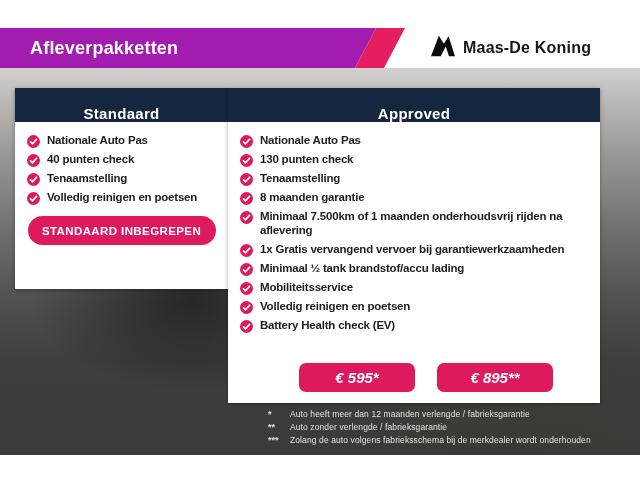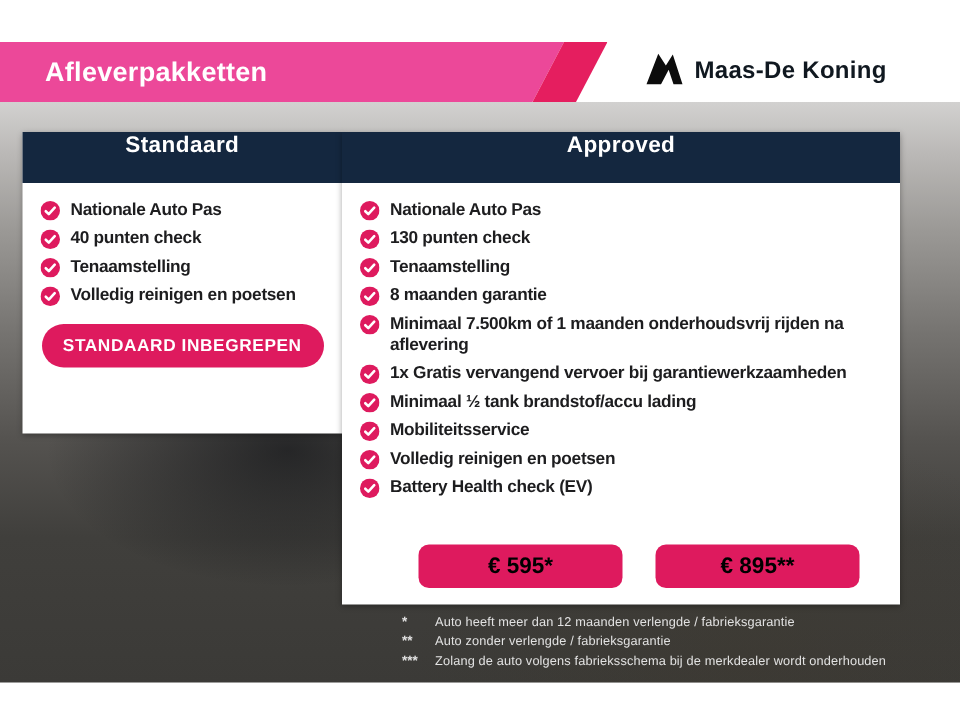--- a/index.html
+++ b/index.html
@@ -8,47 +8,47 @@
 
   
   .photo{position:absolute;left:0;top:68px;width:640px;height:387px;
     background:
       radial-gradient(ellipse 230px 130px at 30% 60%, rgba(8,10,14,0.60), rgba(8,10,14,0) 70%),
       radial-gradient(ellipse 320px 220px at 78% 95%, rgba(62,56,44,0.35), rgba(62,56,44,0) 70%),
       linear-gradient(180deg,#d2d1d0 0%,#bab8b6 9%,#9b9996 22%,#757370 40%,#555350 58%,#403f3c 75%,#3b3a37 100%);
   }
 
   
-  .topbar-navy{position:absolute;left:0;top:28px;width:376px;height:40px;background:#ec4899;
+  .topbar-navy{position:absolute;left:0;top:28px;width:376px;height:40px;background:#a21caf;
     clip-path:polygon(0 0,100% 0,calc(100% - 21px) 100%,0 100%);display:flex;align-items:center;}
   .topbar-title{color:#fff;font-size:18px;font-weight:bold;padding-left:30px;letter-spacing:.2px;}
   .topbar-pink{position:absolute;left:355px;top:28px;width:50px;height:40px;background:#e51e5f;
     clip-path:polygon(21px 0,50px 0,29px 100%,0 100%);}
   .brand{position:absolute;left:430px;top:28px;height:40px;display:flex;align-items:center;gap:7px;}
   .brand-name{font-size:16px;font-weight:bold;color:#101820;letter-spacing:.2px;}
 
   
   .panel{position:absolute;background:#fff;box-shadow:0 1px 4px rgba(0,0,0,.35);}
   .panel-std{left:15px;top:88px;width:213px;height:201px;}
   .panel-app{left:228px;top:88px;width:372px;height:315px;}
-  .panel-head{height:34px;background:#14273f;display:flex;align-items:flex-start;justify-content:center;}
+  .panel-head{height:34px;background:#14273f;display:flex;align-items:flex-end;justify-content:center;}
   .panel-head span{color:#fff;font-size:15px;font-weight:bold;letter-spacing:.3px;}
   .panel-body{padding:11px 8px 0 12px;}
 
   .chk-item{display:flex;align-items:flex-start;gap:7px;margin-bottom:5px;}
   .chk-icon{flex:0 0 13px;width:13px;height:13px;margin-top:0.5px;}
   .chk-text{font-size:11.5px;font-weight:bold;color:#1d1d1f;line-height:14px;letter-spacing:-0.2px;}
 
   .std-action{display:block;margin:12px auto 0 auto;width:188px;height:29px;border:none;cursor:pointer;
     background:#de1a5e;color:#fff;border-radius:15px;font-family:inherit;
     font-size:11.5px;font-weight:bold;letter-spacing:.4px;}
 
   .prices{position:absolute;left:0;right:0;bottom:11px;display:flex;justify-content:center;gap:22px;padding-left:24px;}
-  .price-btn{width:136px;height:29px;border:none;cursor:pointer;background:#de1a5e;color:#000000;border-radius:7px;
-    font-family:inherit;font-size:15px;font-weight:bold;}
+  .price-btn{width:116px;height:29px;border:none;cursor:pointer;background:#de1a5e;color:#ffffff;border-radius:7px;
+    font-family:inherit;font-size:15px;font-weight:bold;font-style:italic;}
 
   
   .footnotes{position:absolute;left:268px;top:409px;width:350px;}
   .fn-line{display:flex;margin-bottom:3px;}
   .fn-marker{flex:0 0 22px;color:#e2e2e2;font-size:9px;font-weight:bold;line-height:10px;}
   .fn-text{color:#e2e2e2;font-size:8.5px;line-height:10px;letter-spacing:.1px;}
 </style>
 </head>
 <body>
 

